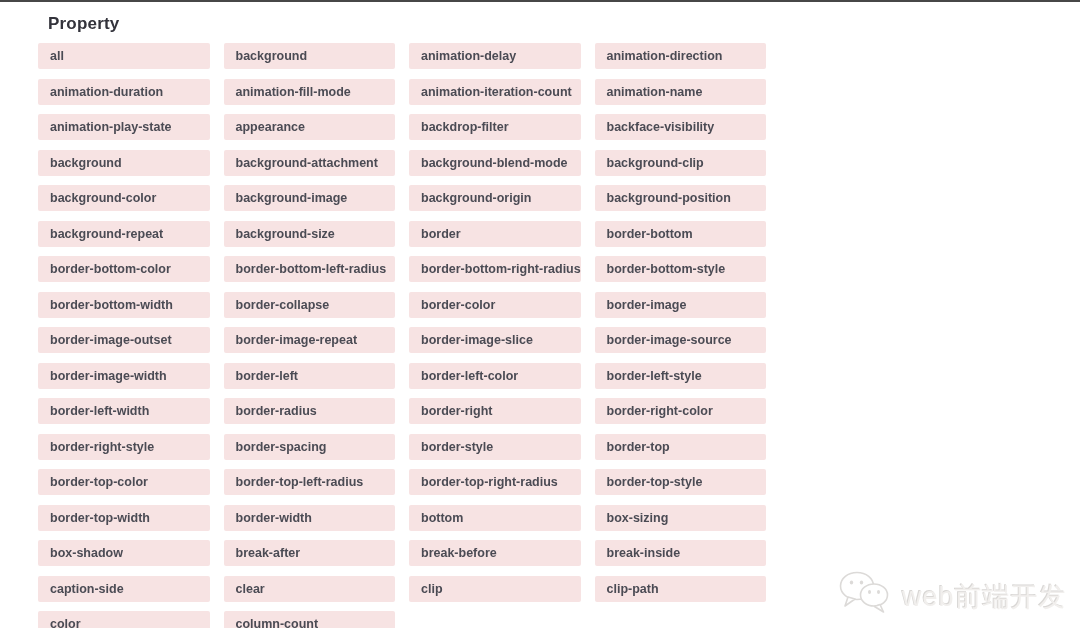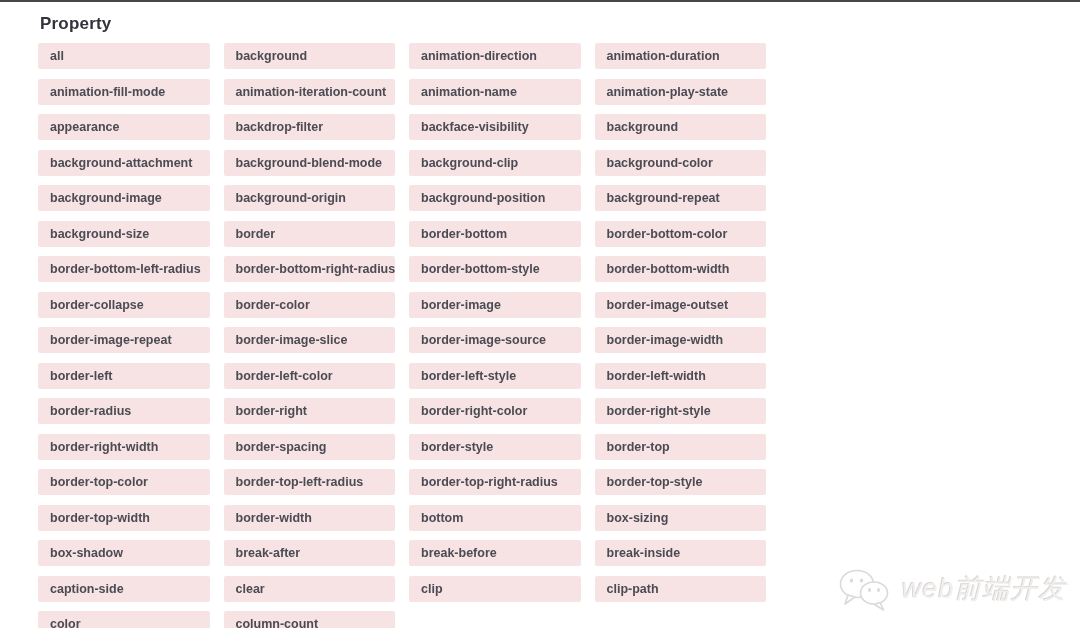--- a/index.html
+++ b/index.html
@@ -11,21 +11,21 @@
     position: relative;
   }
   .top-border {
     position: absolute;
     left: 0; top: 0;
     width: 1080px; height: 2px;
     background: var(--top-border, #474747);
   }
   .page-title {
     position: absolute;
-    left: 40px; top: 14px;
+    left: 48px; top: 14px;
     font-size: 17px;
     font-weight: 700;
     color: var(--heading-text, #33333b);
     letter-spacing: 0.2px;
   }
   .property-grid {
     position: absolute;
     left: 38px; top: 43px;
     width: 728px;
     height: 585px;            
@@ -48,24 +48,23 @@
     color: var(--chip-text, #4b4b54);
     white-space: nowrap;
     overflow: hidden;
     cursor: pointer;
   }
   .watermark {
     position: absolute;
     left: 836px; top: 563px;
     height: 52px;
     display: flex;
-    align-items: center;
+    align-items: flex-end;
     gap: 10px;
     pointer-events: none;
-    font-style: italic;
   }
   .watermark-text {
     font-size: 27px;
     font-weight: 400;
     color: var(--watermark-text, #f1efed);
     text-shadow: -1px -1px 0 #d9d7d5, 1px 1px 0 #ffffff;
     letter-spacing: 1px;
     white-space: nowrap;
   }
   .wechat-icon svg { display: block; }
@@ -73,20 +72,21 @@
 </head>
 <body>
 
 <div class="top-border"></div>
 
 <h2 class="page-title">Property</h2>
 
 <div class="property-grid">
     <div class="chip">all</div>
     <div class="chip">background</div>
+    <div class="chip">animation-delay</div>
     <div class="chip">animation-direction</div>
     <div class="chip">animation-duration</div>
     <div class="chip">animation-fill-mode</div>
     <div class="chip">animation-iteration-count</div>
     <div class="chip">animation-name</div>
     <div class="chip">animation-play-state</div>
     <div class="chip">appearance</div>
     <div class="chip">backdrop-filter</div>
     <div class="chip">backface-visibility</div>
     <div class="chip">background</div>
@@ -115,21 +115,20 @@
     <div class="chip">border-image-source</div>
     <div class="chip">border-image-width</div>
     <div class="chip">border-left</div>
     <div class="chip">border-left-color</div>
     <div class="chip">border-left-style</div>
     <div class="chip">border-left-width</div>
     <div class="chip">border-radius</div>
     <div class="chip">border-right</div>
     <div class="chip">border-right-color</div>
     <div class="chip">border-right-style</div>
-    <div class="chip">border-right-width</div>
     <div class="chip">border-spacing</div>
     <div class="chip">border-style</div>
     <div class="chip">border-top</div>
     <div class="chip">border-top-color</div>
     <div class="chip">border-top-left-radius</div>
     <div class="chip">border-top-right-radius</div>
     <div class="chip">border-top-style</div>
     <div class="chip">border-top-width</div>
     <div class="chip">border-width</div>
     <div class="chip">bottom</div>

